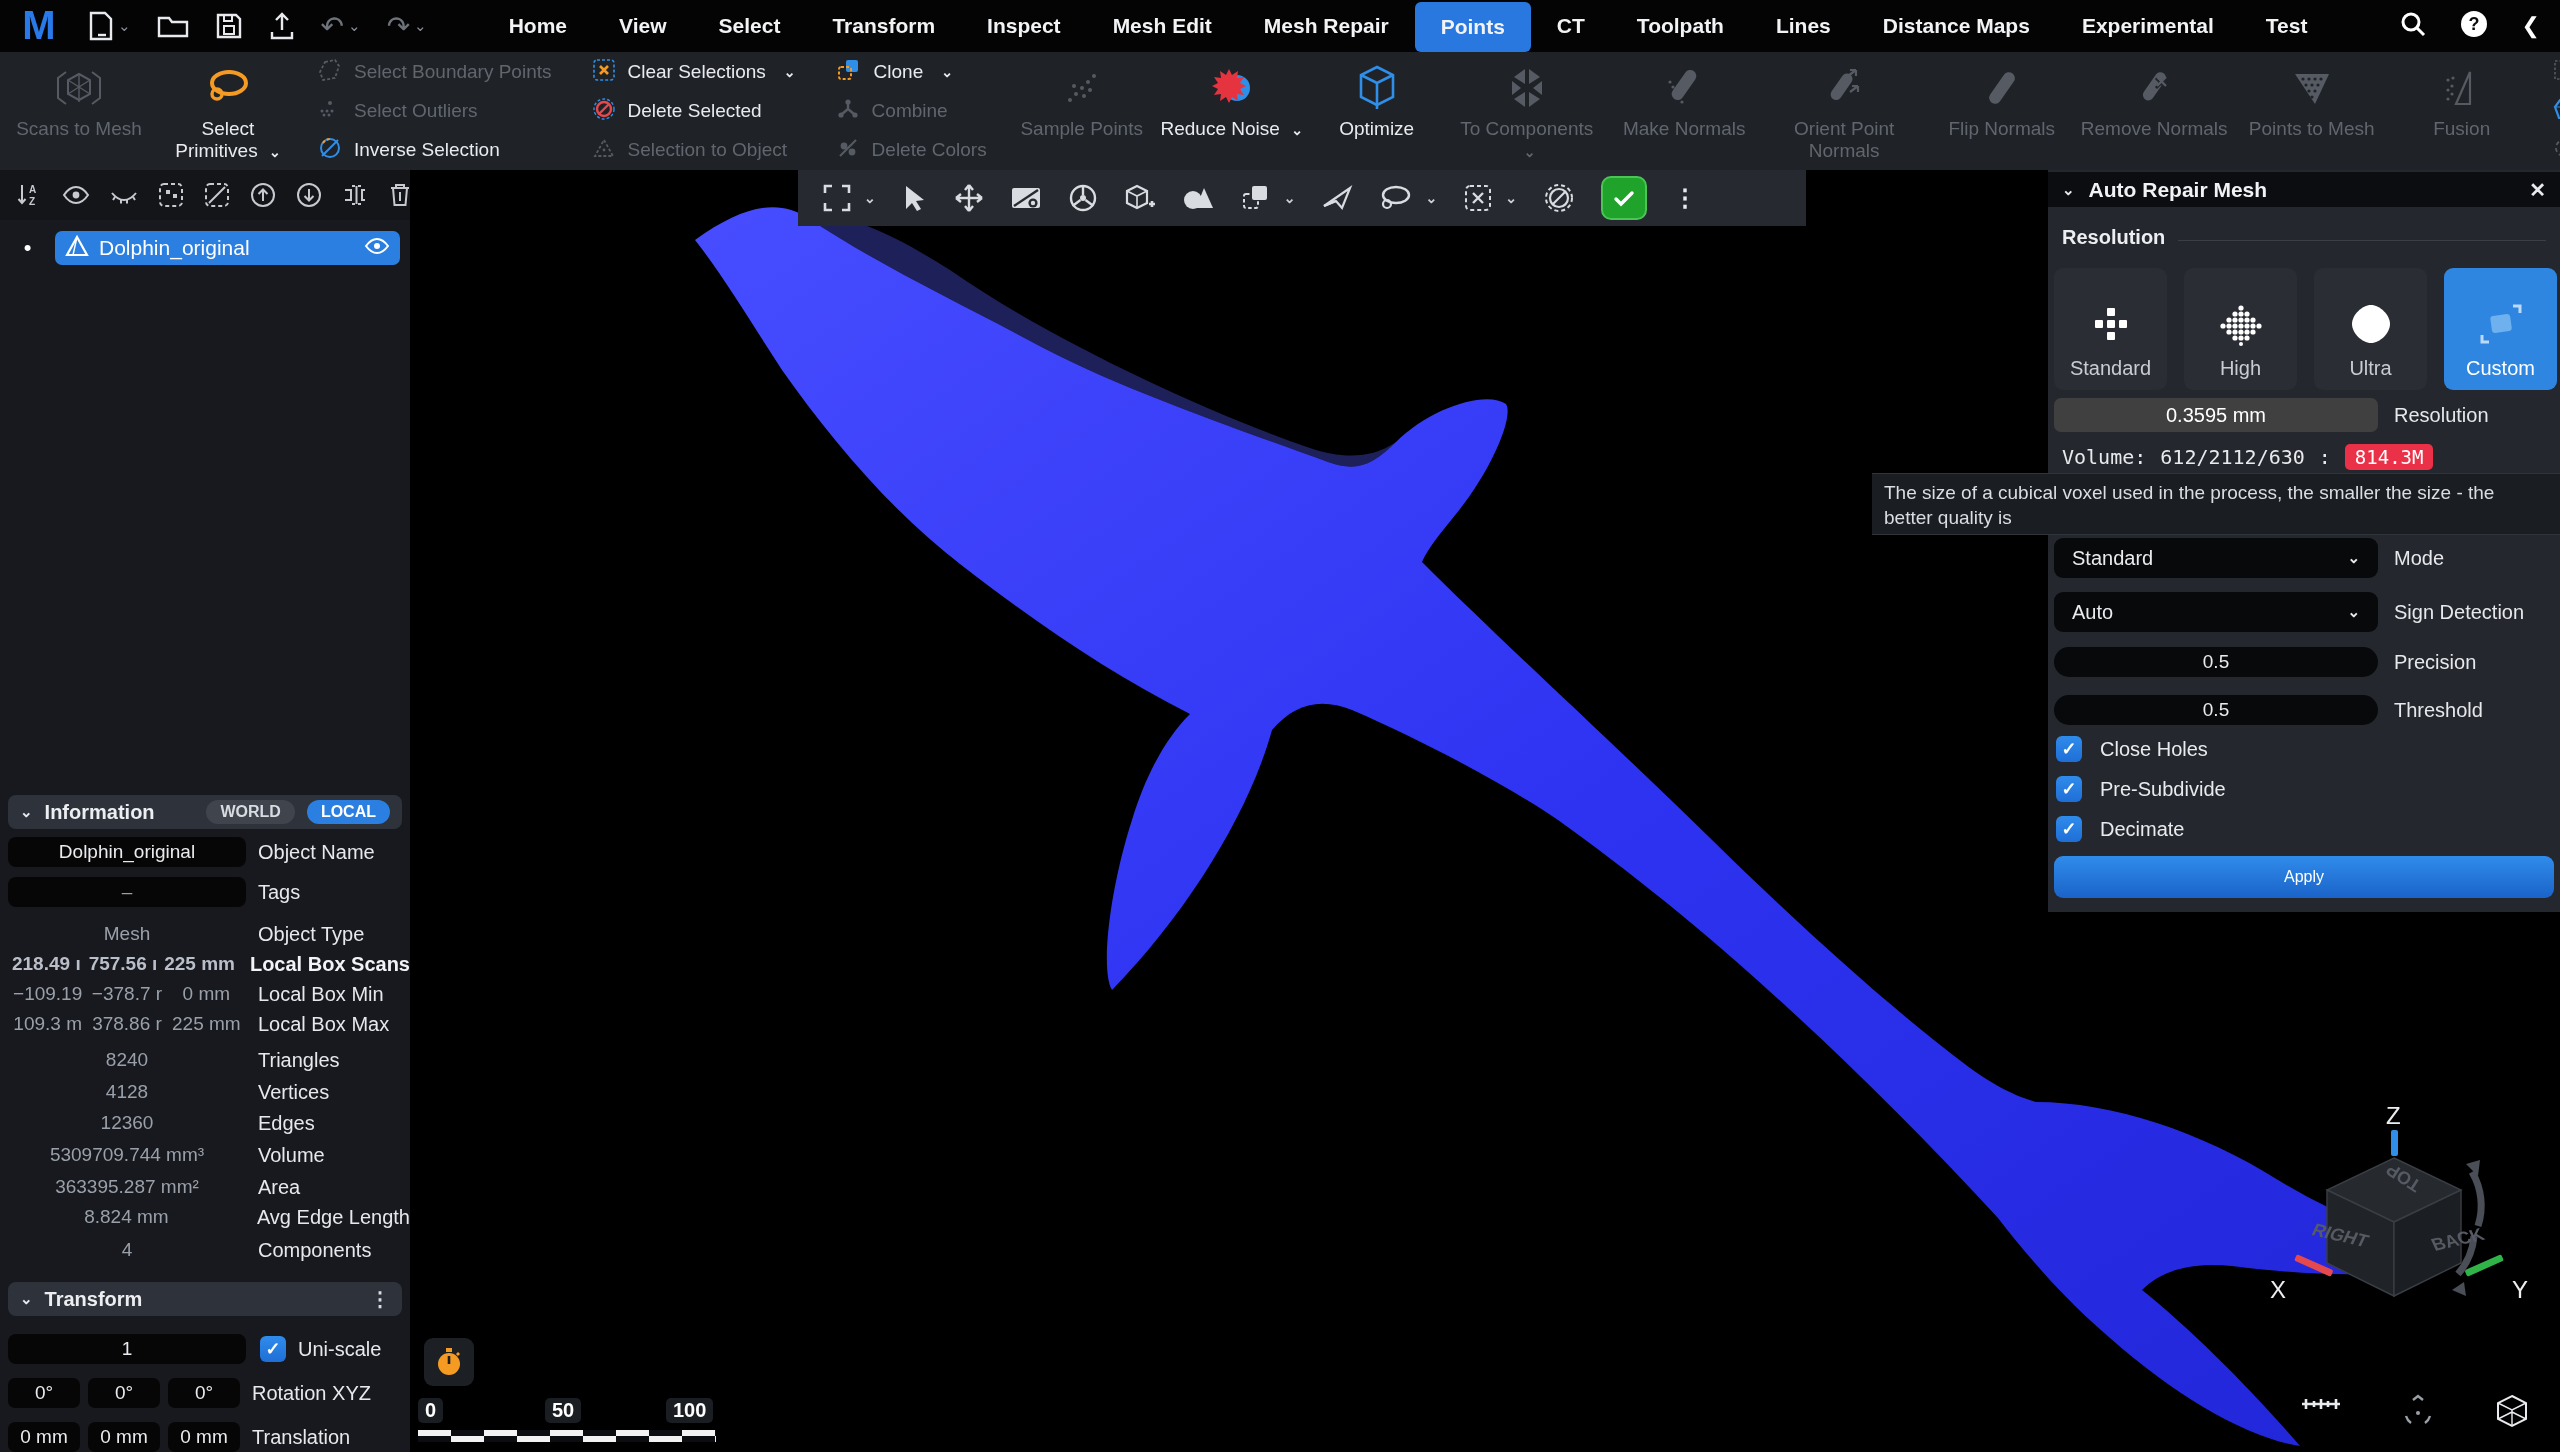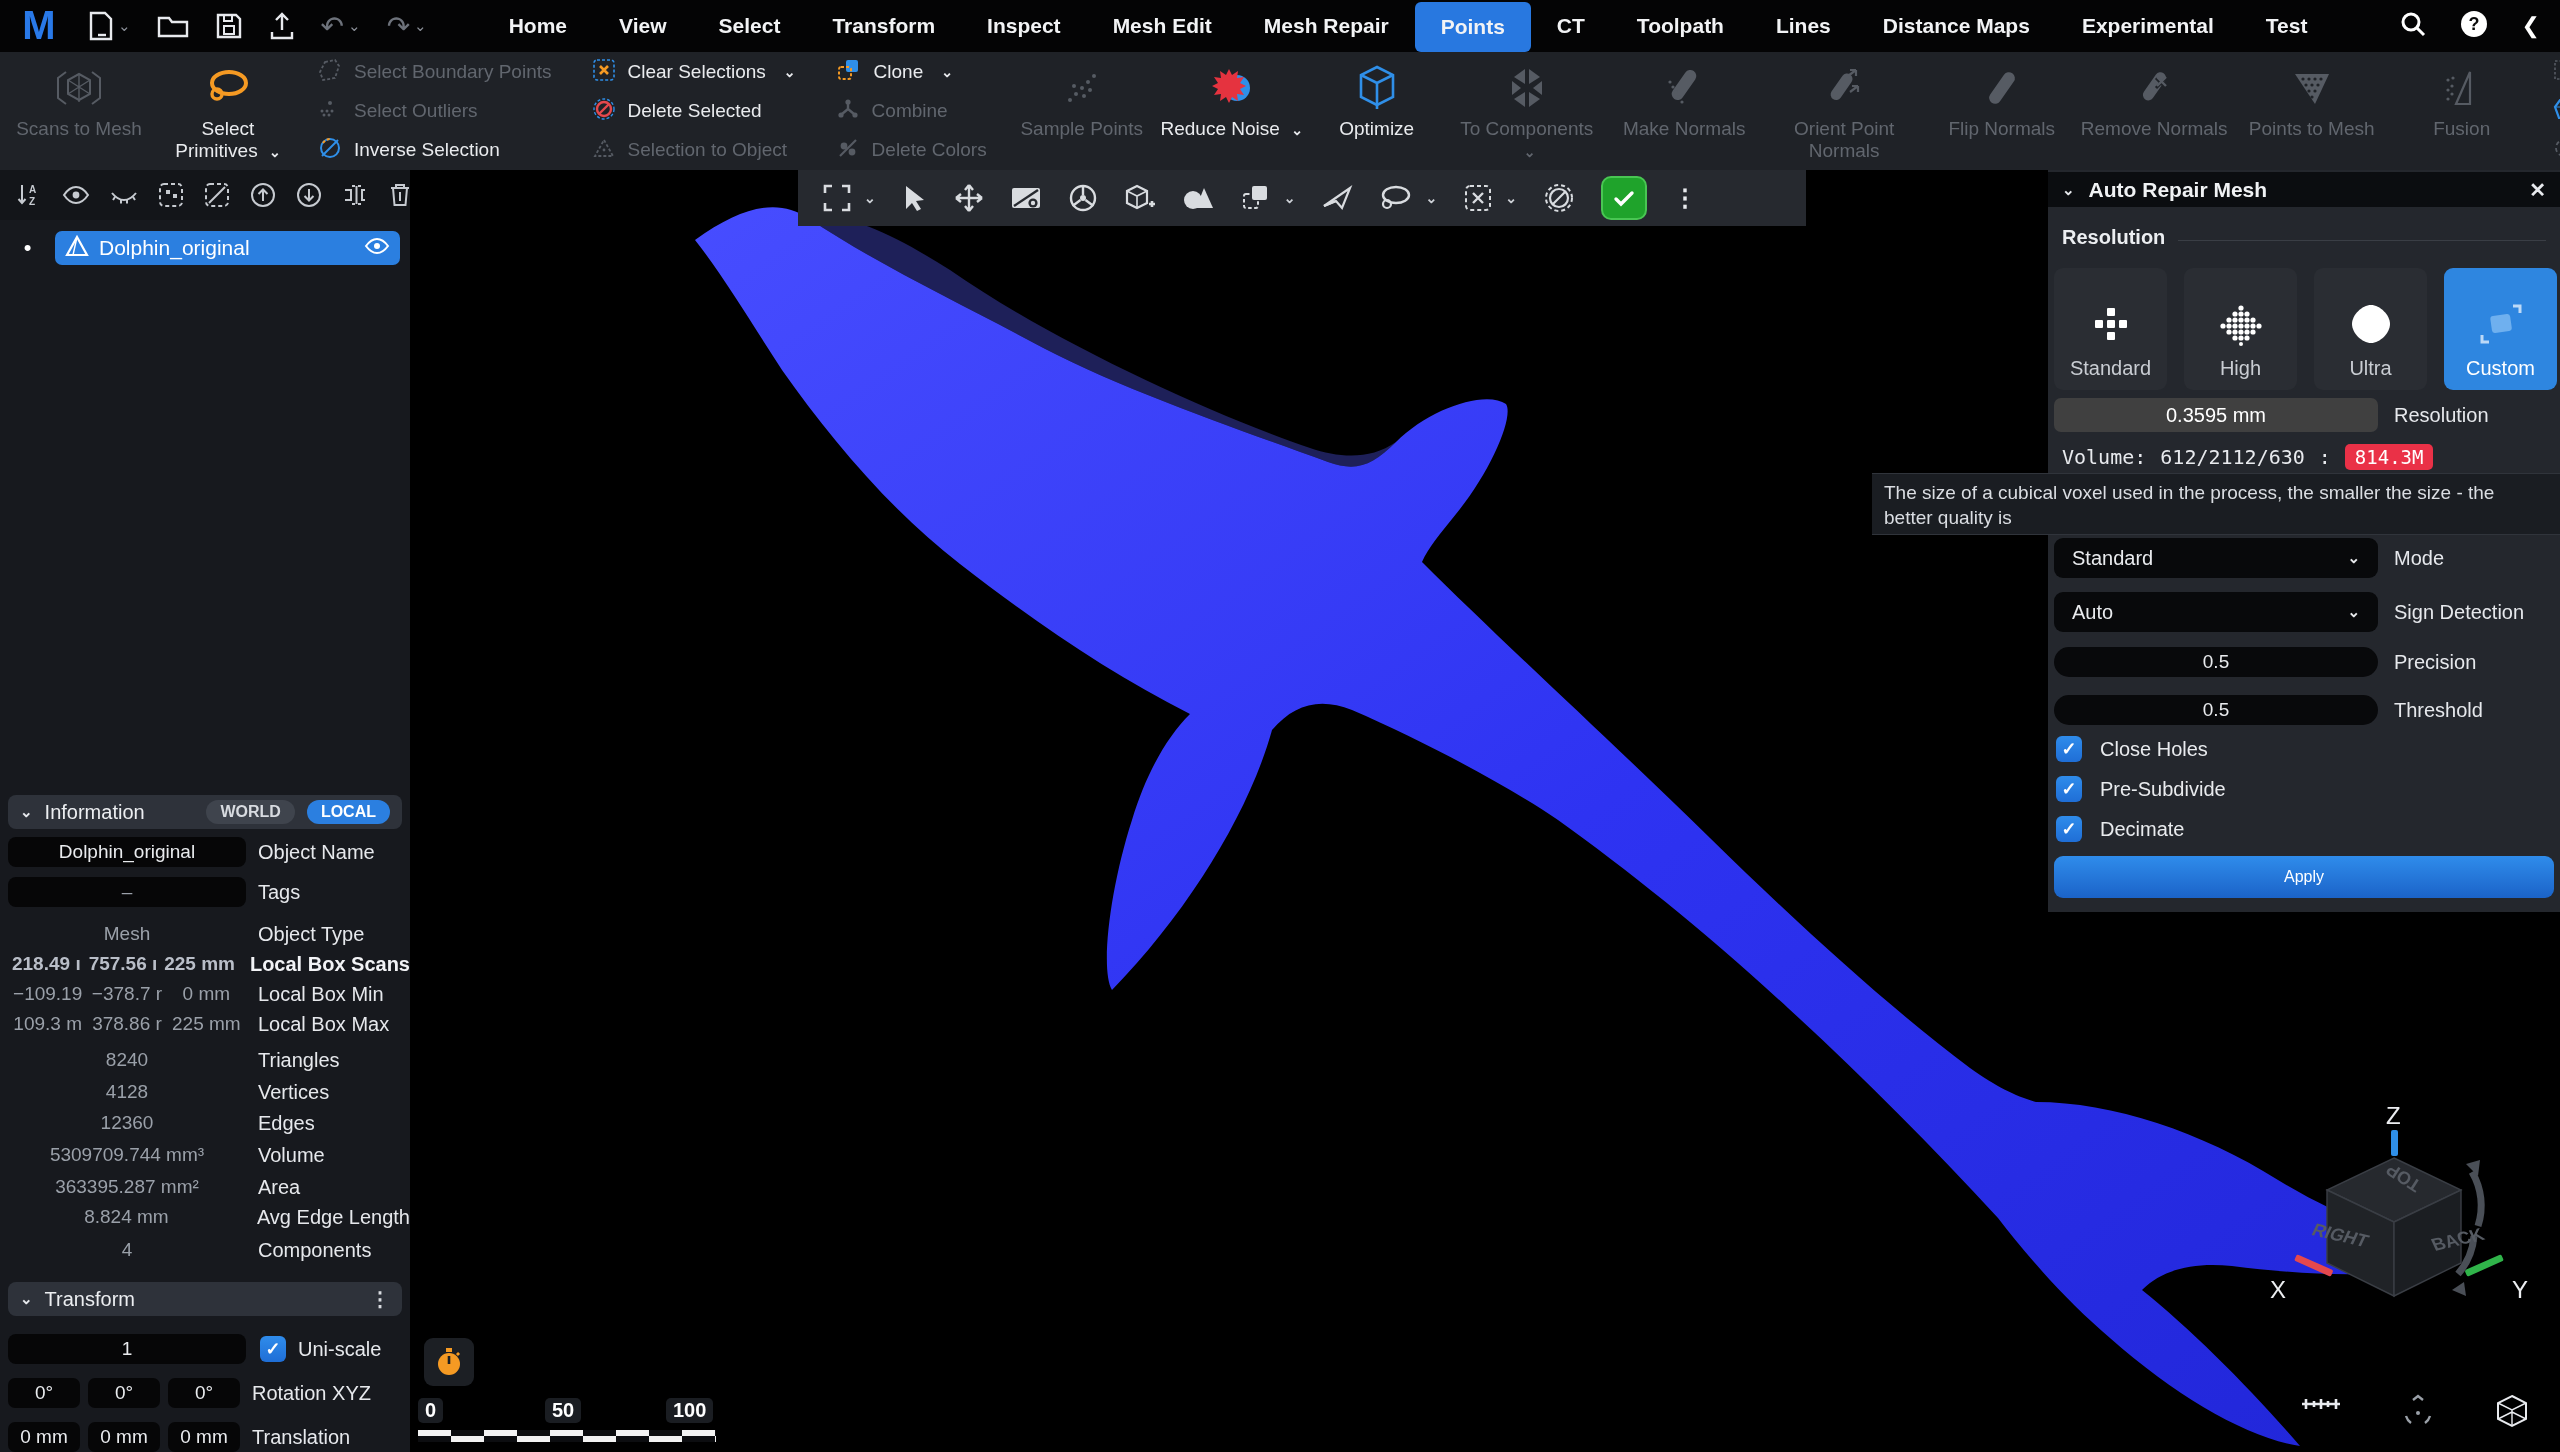--- a/index.html
+++ b/index.html
@@ -40,21 +40,21 @@
   .tree-toolbar { position:absolute; top:0; left:0; width:410px; height:50px; background:#131519;
                   display:flex; align-items:center; gap:20px; padding-left:16px; color:#c6cad0; }
   .tree-toolbar svg { display:block; }
   .obj-row { position:absolute; top:60px; left:0; width:410px; height:36px; display:flex; align-items:center; }
   .obj-bullet { width:55px; text-align:center; color:#fff; font-size:22px; }
   .obj-pill { flex:1; margin-right:10px; height:34px; background:#2b7fe0; border-radius:7px;
               display:flex; align-items:center; padding:0 10px; gap:10px; }
   .obj-pill .name { font-size:21px; color:#fff; flex:1; }
   .panel-hdr { position:absolute; left:8px; width:394px; height:34px; background:#2e323a; border-radius:8px;
                display:flex; align-items:center; padding:0 12px; gap:12px; }
-  .panel-hdr .ttl { font-size:20px; font-weight:normal; color:#eceef1; }
+  .panel-hdr .ttl { font-size:20px; font-weight:bold; color:#eceef1; }
   .pill { border-radius:14px; font-size:16px; font-weight:bold; padding:3px 14px; }
   .pill.world { background:#3f444d; color:#d8dbe0; }
   .pill.local { background:#2b7fe0; color:#fff; }
   .kebab { margin-left:auto; color:#d8dbe0; font-size:20px; font-weight:bold; }
   .lrow { position:absolute; left:0; width:410px; height:32px; display:flex; align-items:center; }
   .lval { width:238px; margin-left:8px; text-align:center; font-size:19px; color:#9aa0a9; }
   .lval.input { background:#060607; border-radius:8px; height:30px; line-height:30px; color:#e9ebee; }
   .lval.input.dim { color:#9aa0a9; }
   .llbl { margin-left:12px; font-size:20px; color:#e6e8ec; white-space:nowrap; }
   .llbl.bold { font-weight:bold; color:#f2f3f6; }

